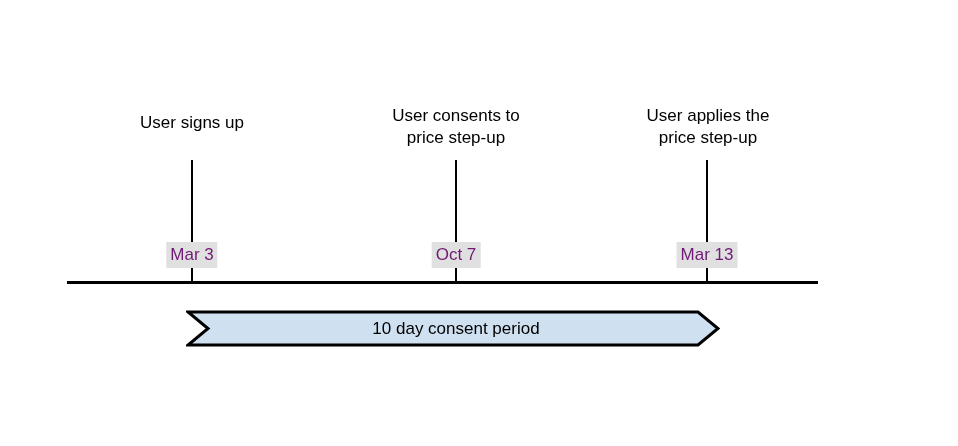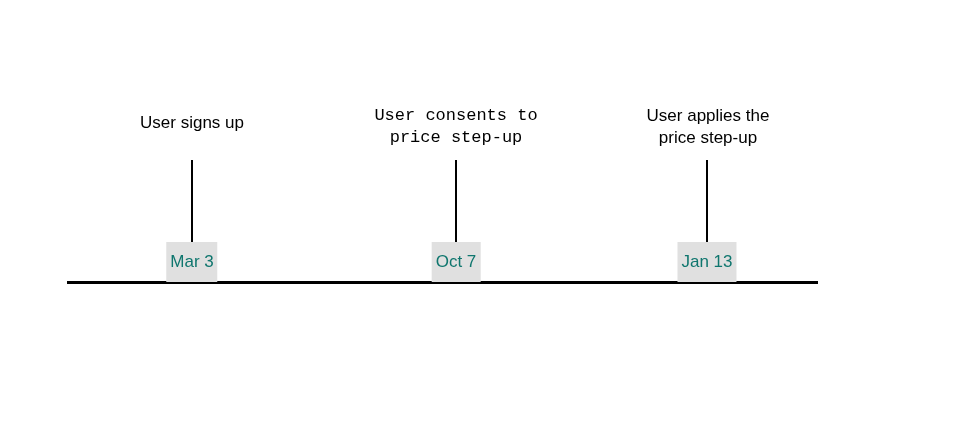--- a/index.html
+++ b/index.html
@@ -42,23 +42,23 @@
     text-align: center;
     white-space: pre-line;
     transform: translateX(-50%);
   }
 
   
   .date-chip {
     position: absolute;
     font-size: 17px;
     line-height: 24px;
-    color: #0f766e;
+    color: #701a75;
     background: #e0e0e0;
-    padding: 8px 4px;
+    padding: 1px 4px;
     transform: translateX(-50%);
     white-space: nowrap;
   }
 
   
   .banner {
     position: absolute;
   }
   .banner svg {
     display: block;
@@ -83,24 +83,30 @@
 <body>
 
 <div id="canvas">
 
   <div class="axis-line" style="left:67px; top:281px; width:807px; height:3px;"></div>
 
   <div class="event-label" style="left:192px; top:112px; width:220px;">User signs up</div>
   <div class="tick-line" style="left:191px; top:160px; height:122px;"></div>
   <div class="date-chip" style="left:192px; top:242px;">Mar 3</div>
 
-  <div class="event-label" style="left:456px; top:105px; width:220px;font-family:Liberation Mono, monospace;">User consents to
+  <div class="event-label" style="left:456px; top:105px; width:220px;">User consents to
 price step-up</div>
   <div class="tick-line" style="left:455px; top:160px; height:122px;"></div>
   <div class="date-chip" style="left:456px; top:242px;">Oct 7</div>
 
   <div class="event-label" style="left:708px; top:105px; width:220px;">User applies the
 price step-up</div>
   <div class="tick-line" style="left:706px; top:160px; height:122px;"></div>
-  <div class="date-chip" style="left:707px; top:242px;">Jan 13</div>
+  <div class="date-chip" style="left:707px; top:242px;">Mar 13</div>
 
+  <div class="banner" style="left:186px; top:310px; width:534px; height:37px;">
+    <svg width="534" height="37" viewBox="0 0 534 37">
+      <polygon points="2,2 512,2 532,18.5 512,35 2,35 22,18.5" fill="#cfe0f0" stroke="#000000" stroke-width="3" stroke-linejoin="miter"></polygon>
+    </svg>
+    <div class="banner-text">10 day consent period</div>
+  </div>
 
 </div>
 
 </body></html>

